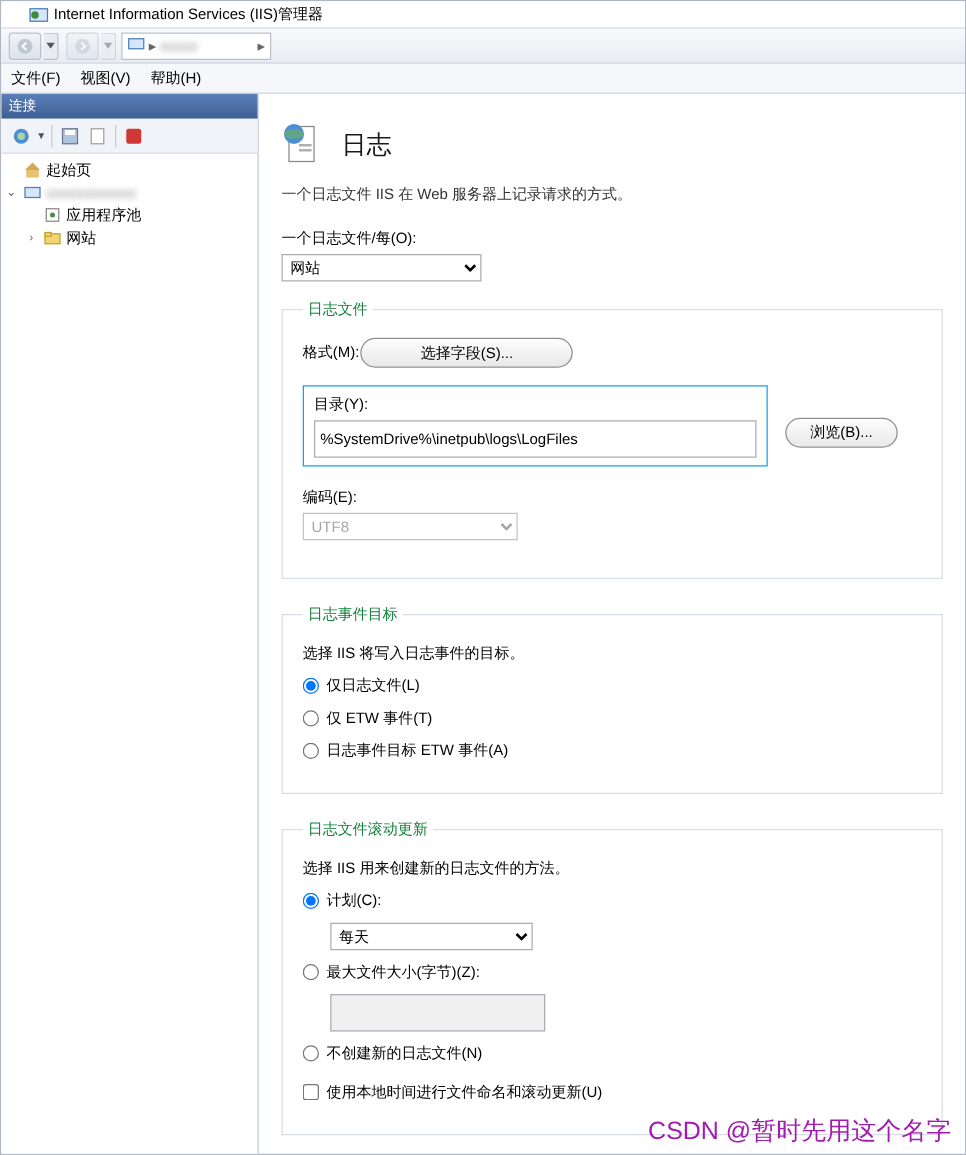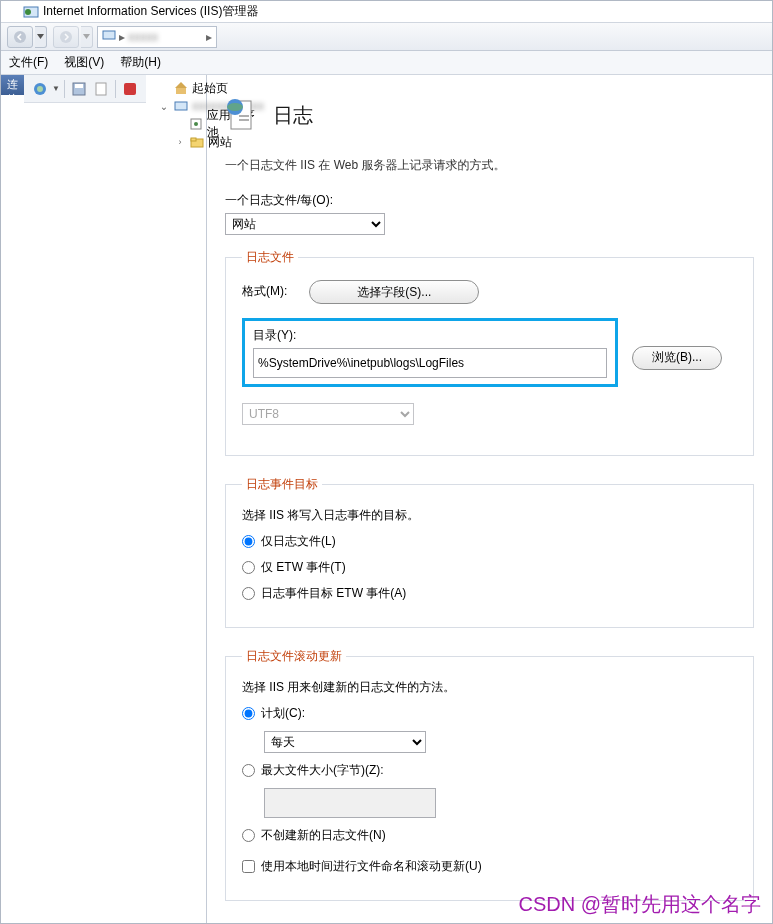--- a/index.html
+++ b/index.html
@@ -6,43 +6,43 @@
 body{margin:0;width:773px;height:924px;background:#fff;overflow:hidden;border:1px solid #b0b8c4}
 .titlebar{height:22px;background:#fff;display:flex;align-items:center;padding:0 22px;border-bottom:1px solid #d0d6df}
 .title-icon{width:16px;height:16px;margin-right:4px;display:flex;align-items:center;justify-content:center}
 .navbar{height:28px;background:linear-gradient(#f8f9fb,#e8ecf2);border-bottom:1px solid #c4cbd6;display:flex;align-items:center}
 .nav-btn{width:26px;height:22px;background:linear-gradient(#f0f3f7,#dde3eb);border:1px solid #b8c1ce;border-radius:3px;margin:0 2px;display:flex;align-items:center;justify-content:center}
 .nav-drop{width:12px;background:#e8ecf2;height:22px;border:1px solid #b8c1ce;border-left:0;border-radius:0 3px 3px 0;margin-right:4px;display:flex;align-items:center;justify-content:center}
 .addr{height:22px;background:#fff;border:1px solid #b8c1ce;flex:0 0 auto;width:120px;display:flex;align-items:center;padding:0 4px;margin-right:4px}
 .menubar{height:24px;background:#f5f7fa;display:flex;align-items:center;padding:0 8px;gap:16px;border-bottom:1px solid #d0d6df}
 .menu-item{cursor:default}
 .main{display:flex;height:848px}
-.sidebar{width:206px;background:#fff;border-right:1px solid #c4cbd6;display:flex;flex-direction:row}
+.sidebar{width:206px;background:#fff;border-right:1px solid #c4cbd6;display:flex;flex-direction:column}
 .side-hdr{height:20px;background:linear-gradient(#5a7fb8,#3d5f94);color:#fff;padding:2px 6px;font-size:11px}
 .side-tb{height:28px;background:#f0f3f7;border-bottom:1px solid #d8dde5;display:flex;align-items:center;padding:0 6px;gap:2px}
 .tb-ico{width:20px;height:20px;display:flex;align-items:center;justify-content:center;border-radius:2px}
 .tb-sep{width:1px;height:18px;background:#c4cbd6;margin:0 2px}
-.tree{padding:4px 12px;flex:1}
+.tree{padding:4px 2px;flex:1}
 .tree-row{display:flex;align-items:center;height:18px;padding:1px 0}
 .exp{width:12px;height:12px;display:flex;align-items:center;justify-content:center;color:#666;font-size:10px}
 .node-ico{width:16px;height:16px;margin:0 3px;display:flex;align-items:center;justify-content:center}
 .content{flex:1;padding:12px 18px;overflow:auto}
-.page-hdr{display:flex;align-items:center;margin-bottom:24px;margin-top:10px}
+.page-hdr{display:flex;align-items:center;margin-bottom:14px;margin-top:10px}
 .page-ico{width:36px;height:36px;margin-right:12px}
 .page-title{font-size:20px;color:#1a1a1a}
 .desc{margin-bottom:18px;color:#333}
 .field-row{margin-bottom:14px}
 .field-lbl{display:block;margin-bottom:4px}
 select,input[type=text]{border:1px solid #abadb3;background:#fff;height:22px;padding:14px 4px;font-size:12px}
 select{padding:1px 2px}
 button.win{height:24px;background:linear-gradient(#fdfdfd,#e8e8e8);border:1px solid #8e8f8f;border-radius:12px;padding:0 14px;font-size:12px}
 fieldset{border:1px solid #d8dde5;margin:0 0 20px 0;padding:14px 16px 16px 16px}
-legend{padding:0 4px;color:#c2410c}
-.row-flex{display:flex;align-items:flex-end;gap:22px}
-.highlight{border:3px solid #0ea5e9;padding:6px 8px;margin-bottom:10px}
+legend{padding:0 4px;color:#15803d}
+.row-flex{display:flex;align-items:flex-end;gap:1px}
+.highlight{border:1px solid #0ea5e9;padding:6px 8px;margin-bottom:10px}
 .radio-row,.check-row{display:flex;align-items:center;margin:9px 0;gap:6px}
 .radio-row input,.check-row input{margin:0}
 .indent{margin-left:22px}
 .watermark{position:absolute;right:12px;bottom:6px;color:#a21caf;font-size:20px}
 .blur{color:transparent;text-shadow:0 0 5px #888}
 </style>
 </head>
 <body>
 
 <div class="titlebar">
@@ -198,20 +198,21 @@
         <button class="win" style="width:170px">选择字段(S)...</button>
       </div>
       <div class="row-flex" style="align-items:center;gap:14px">
         <div class="highlight">
           <label class="field-lbl">目录(Y):</label>
           <input type="text" style="width: 354px;" value="%SystemDrive%\inetpub\logs\LogFiles">
         </div>
         <button class="win" style="width:90px">浏览(B)...</button>
       </div>
       <div class="field-row" style="margin-top:6px">
+        <label class="field-lbl">编码(E):</label>
         <select style="width:172px" disabled=""><option>UTF8</option></select>
       </div>
     </fieldset>
 
     <fieldset>
       <legend>日志事件目标</legend>
       <div style="margin-bottom:8px">选择 IIS 将写入日志事件的目标。</div>
       <label class="radio-row">
           <input type="radio" name="et" checked="" style="">
           <span>仅日志文件(L)</span>

